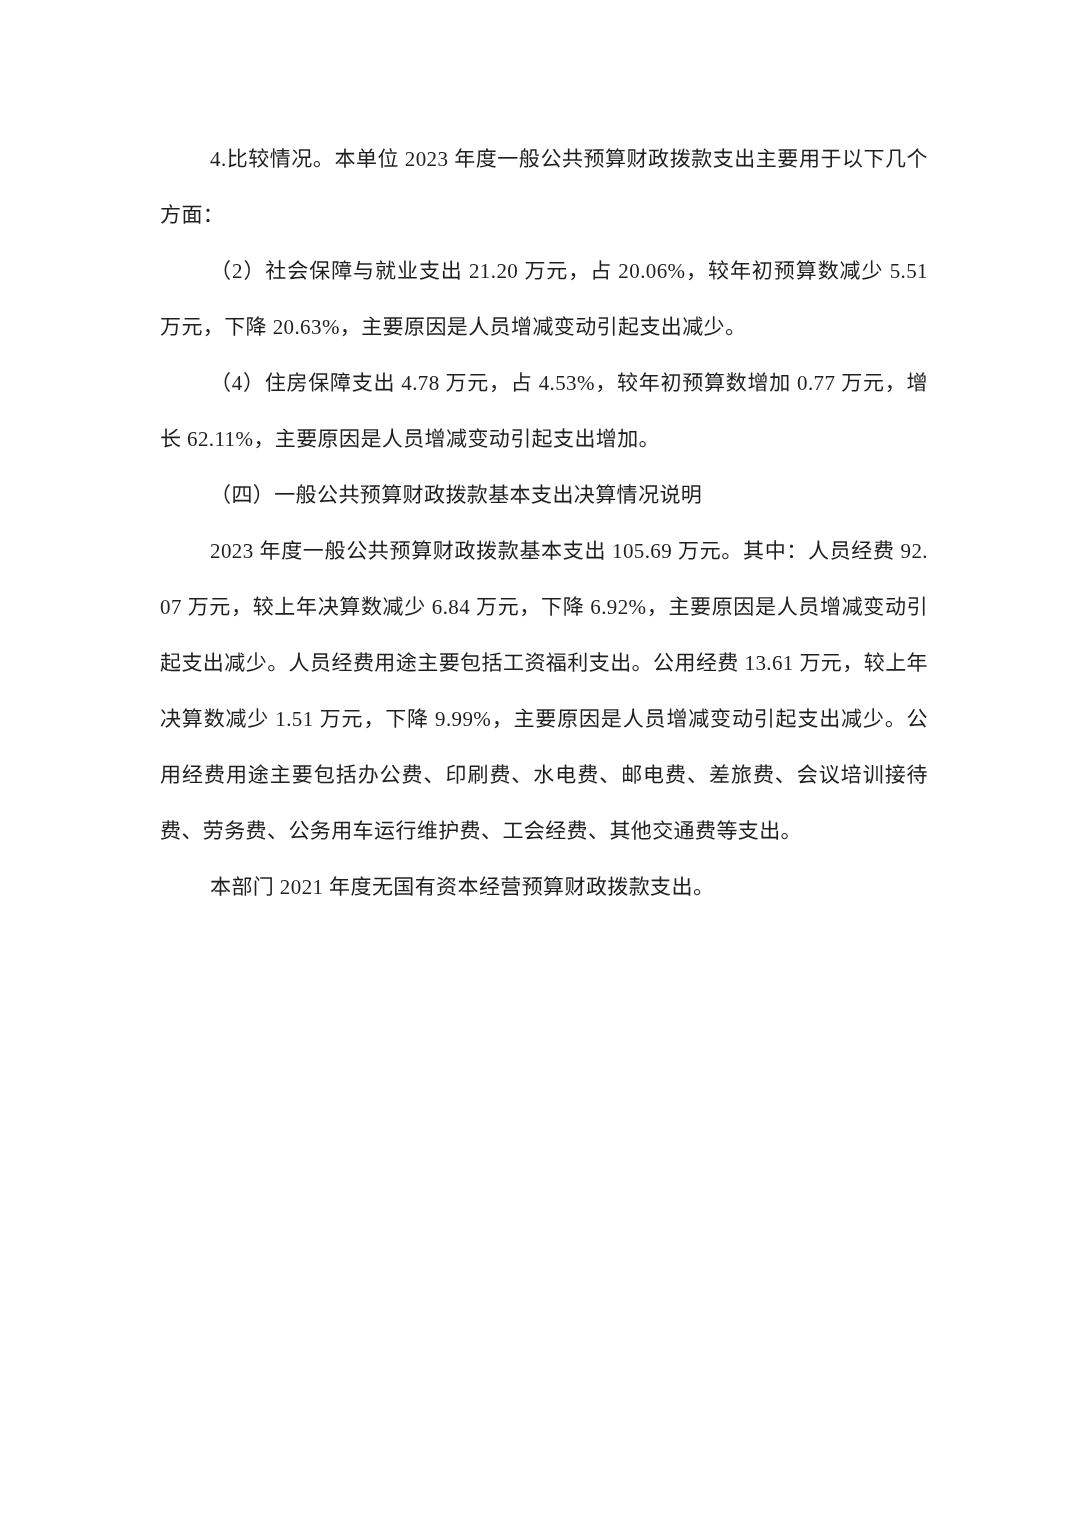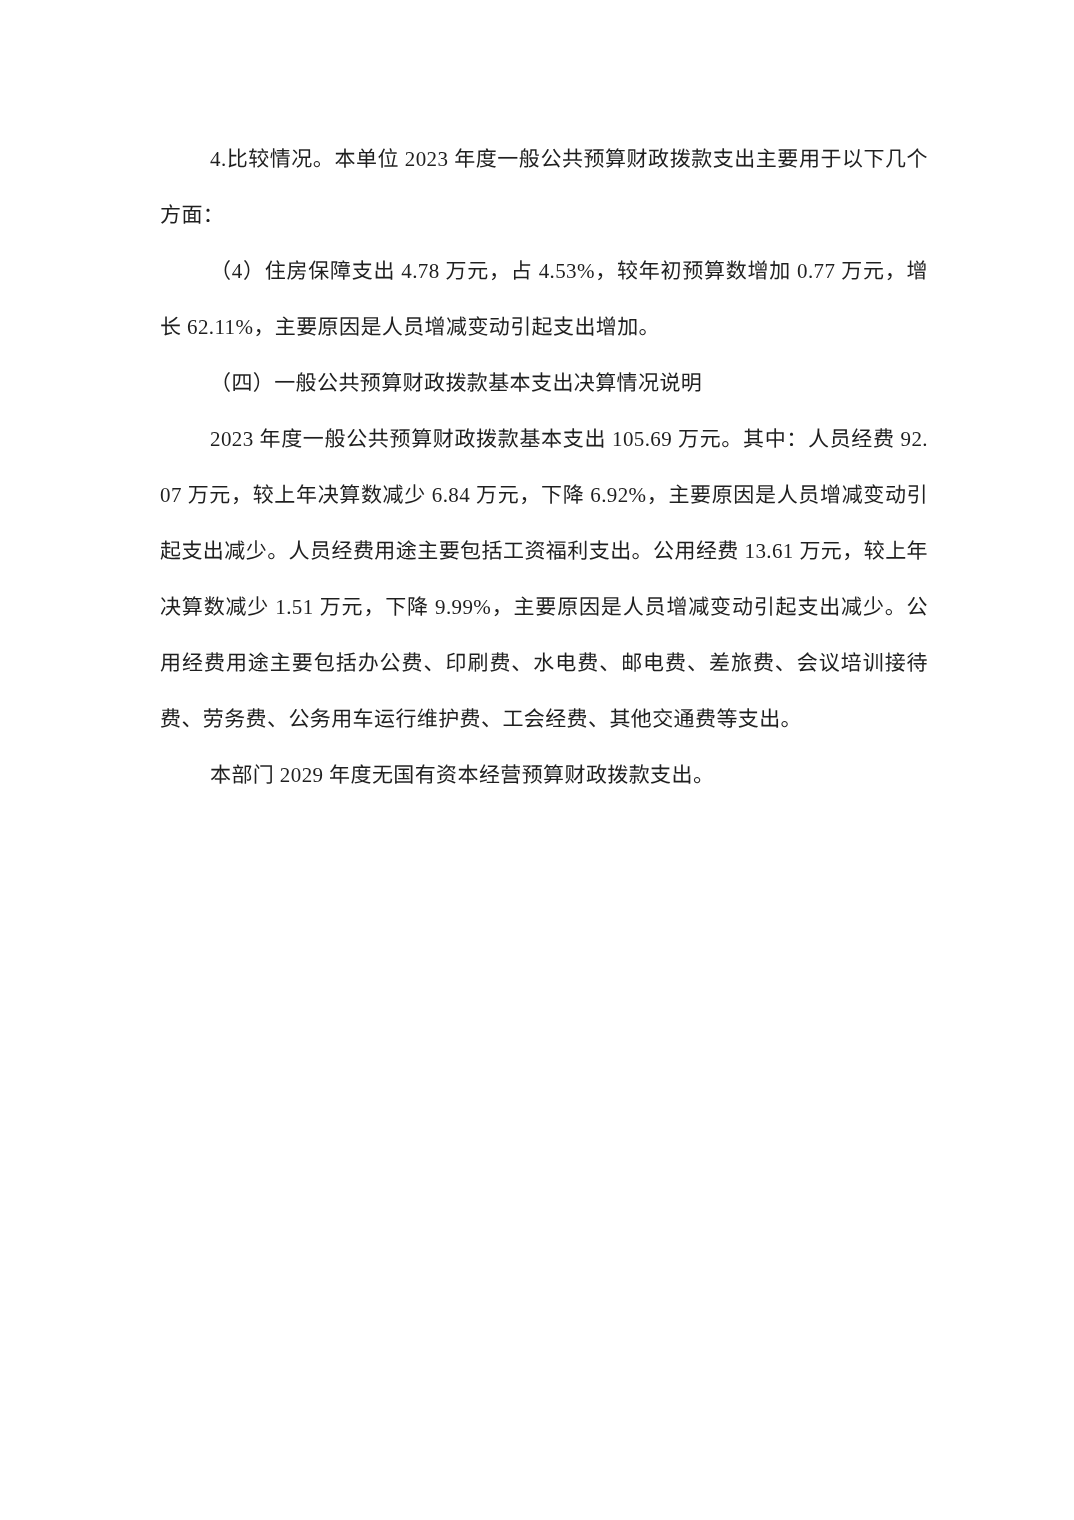--- a/index.html
+++ b/index.html
@@ -34,18 +34,19 @@
     letter-spacing: 0.4px;
     word-break: break-all;
   }
 </style>
 </head>
 <body>
 
 <div class="page">
   <div class="doc-content">
       <p class="doc-par">4.比较情况。本单位 2023 年度一般公共预算财政拨款支出主要用于以下几个方面：</p>
+      <p class="doc-par">（2）社会保障与就业支出 21.20 万元，占 20.06%，较年初预算数减少 5.51 万元，下降 20.63%，主要原因是人员增减变动引起支出减少。</p>
       <p class="doc-par">（4）住房保障支出 4.78 万元，占 4.53%，较年初预算数增加 0.77 万元，增长 62.11%，主要原因是人员增减变动引起支出增加。</p>
       <p class="doc-par">（四）一般公共预算财政拨款基本支出决算情况说明</p>
       <p class="doc-par">2023 年度一般公共预算财政拨款基本支出 105.69 万元。其中：人员经费 92.07 万元，较上年决算数减少 6.84 万元，下降 6.92%，主要原因是人员增减变动引起支出减少。人员经费用途主要包括工资福利支出。公用经费 13.61 万元，较上年决算数减少 1.51 万元，下降 9.99%，主要原因是人员增减变动引起支出减少。公用经费用途主要包括办公费、印刷费、水电费、邮电费、差旅费、会议培训接待费、劳务费、公务用车运行维护费、工会经费、其他交通费等支出。</p>
-      <p class="doc-par">本部门 2029 年度无国有资本经营预算财政拨款支出。</p>
+      <p class="doc-par">本部门 2021 年度无国有资本经营预算财政拨款支出。</p>
     </div>
 </div>
 
 </body></html>

